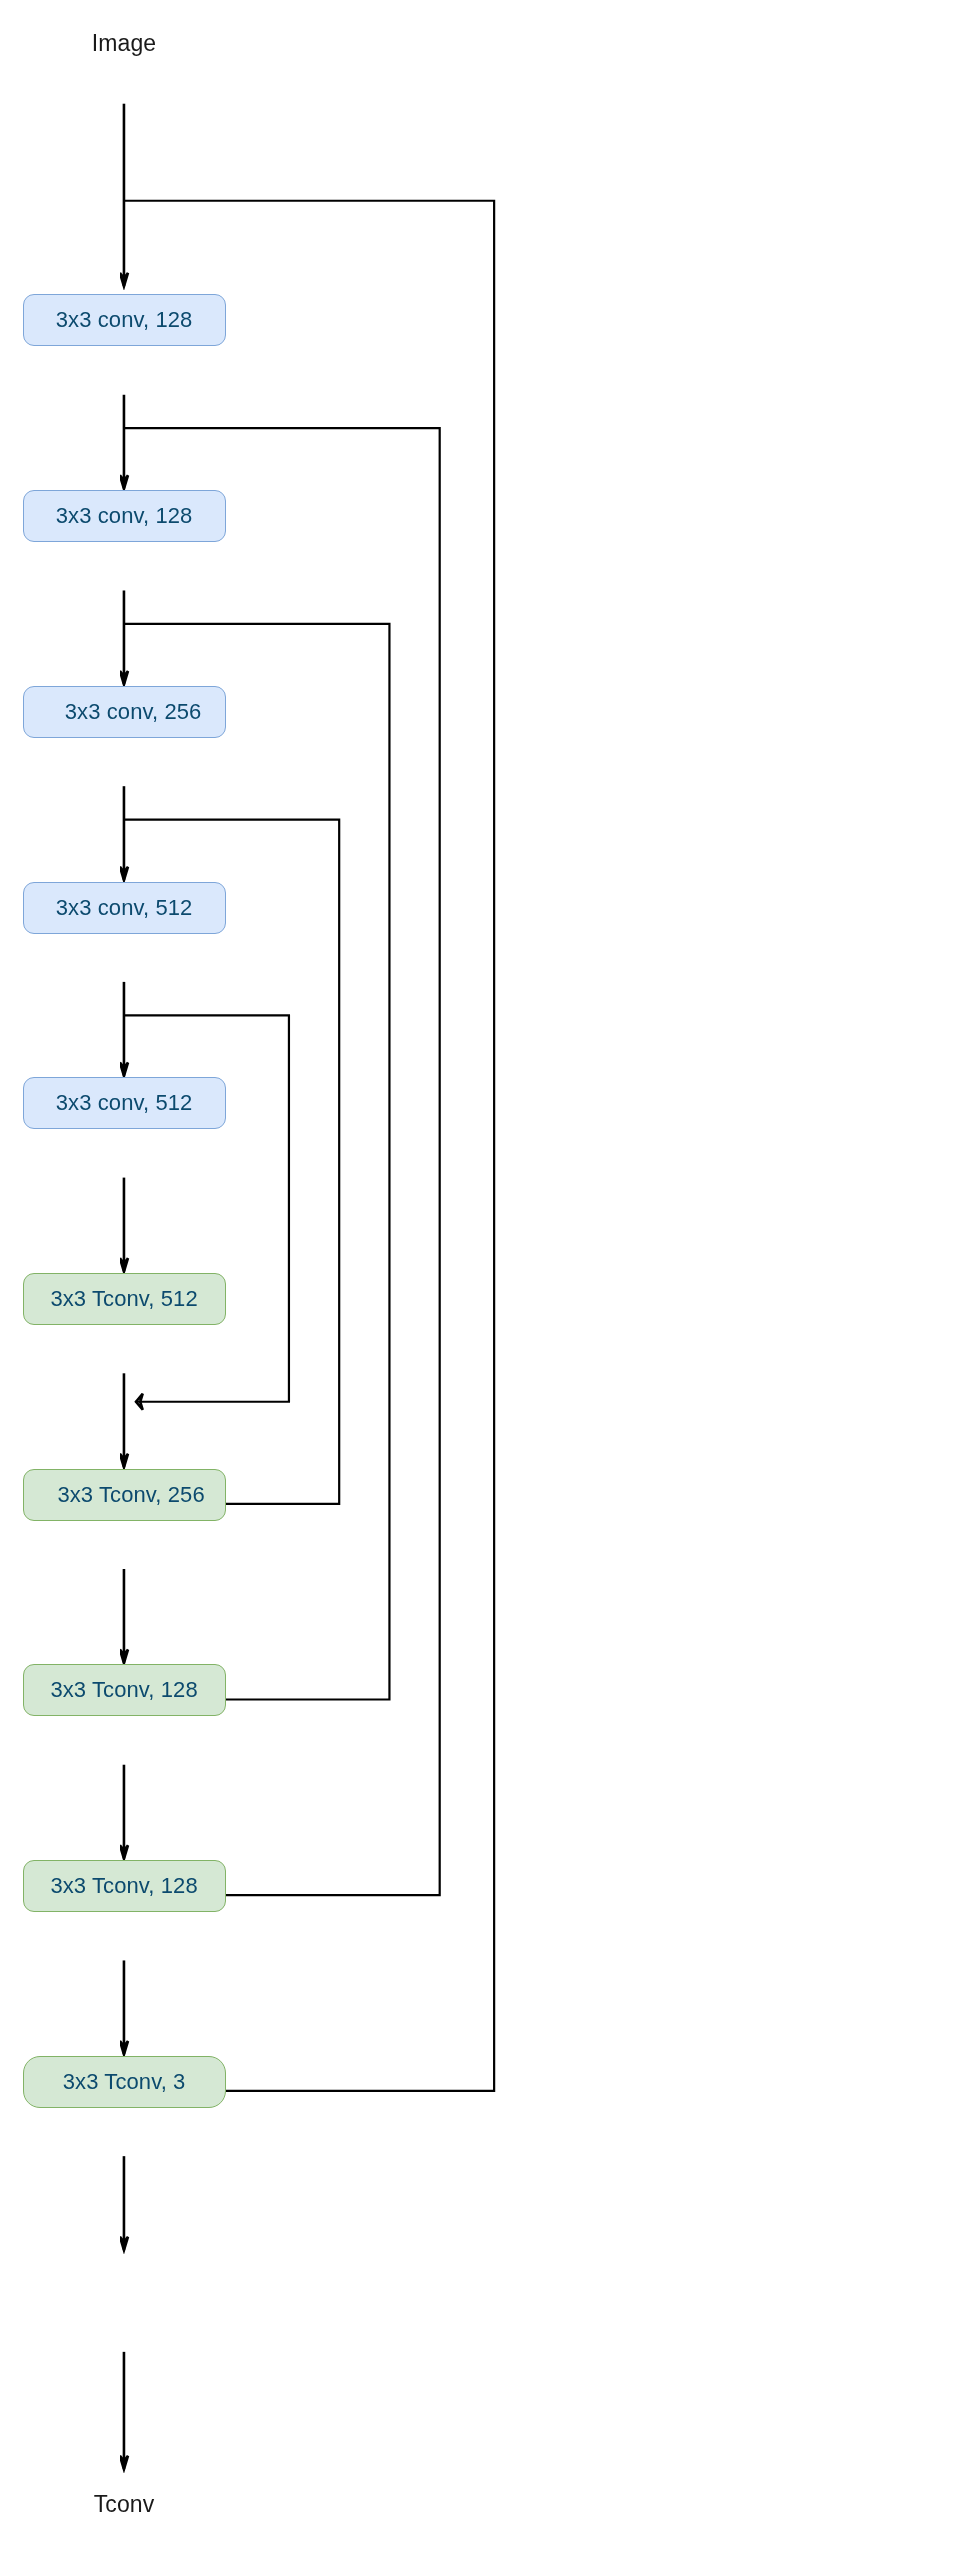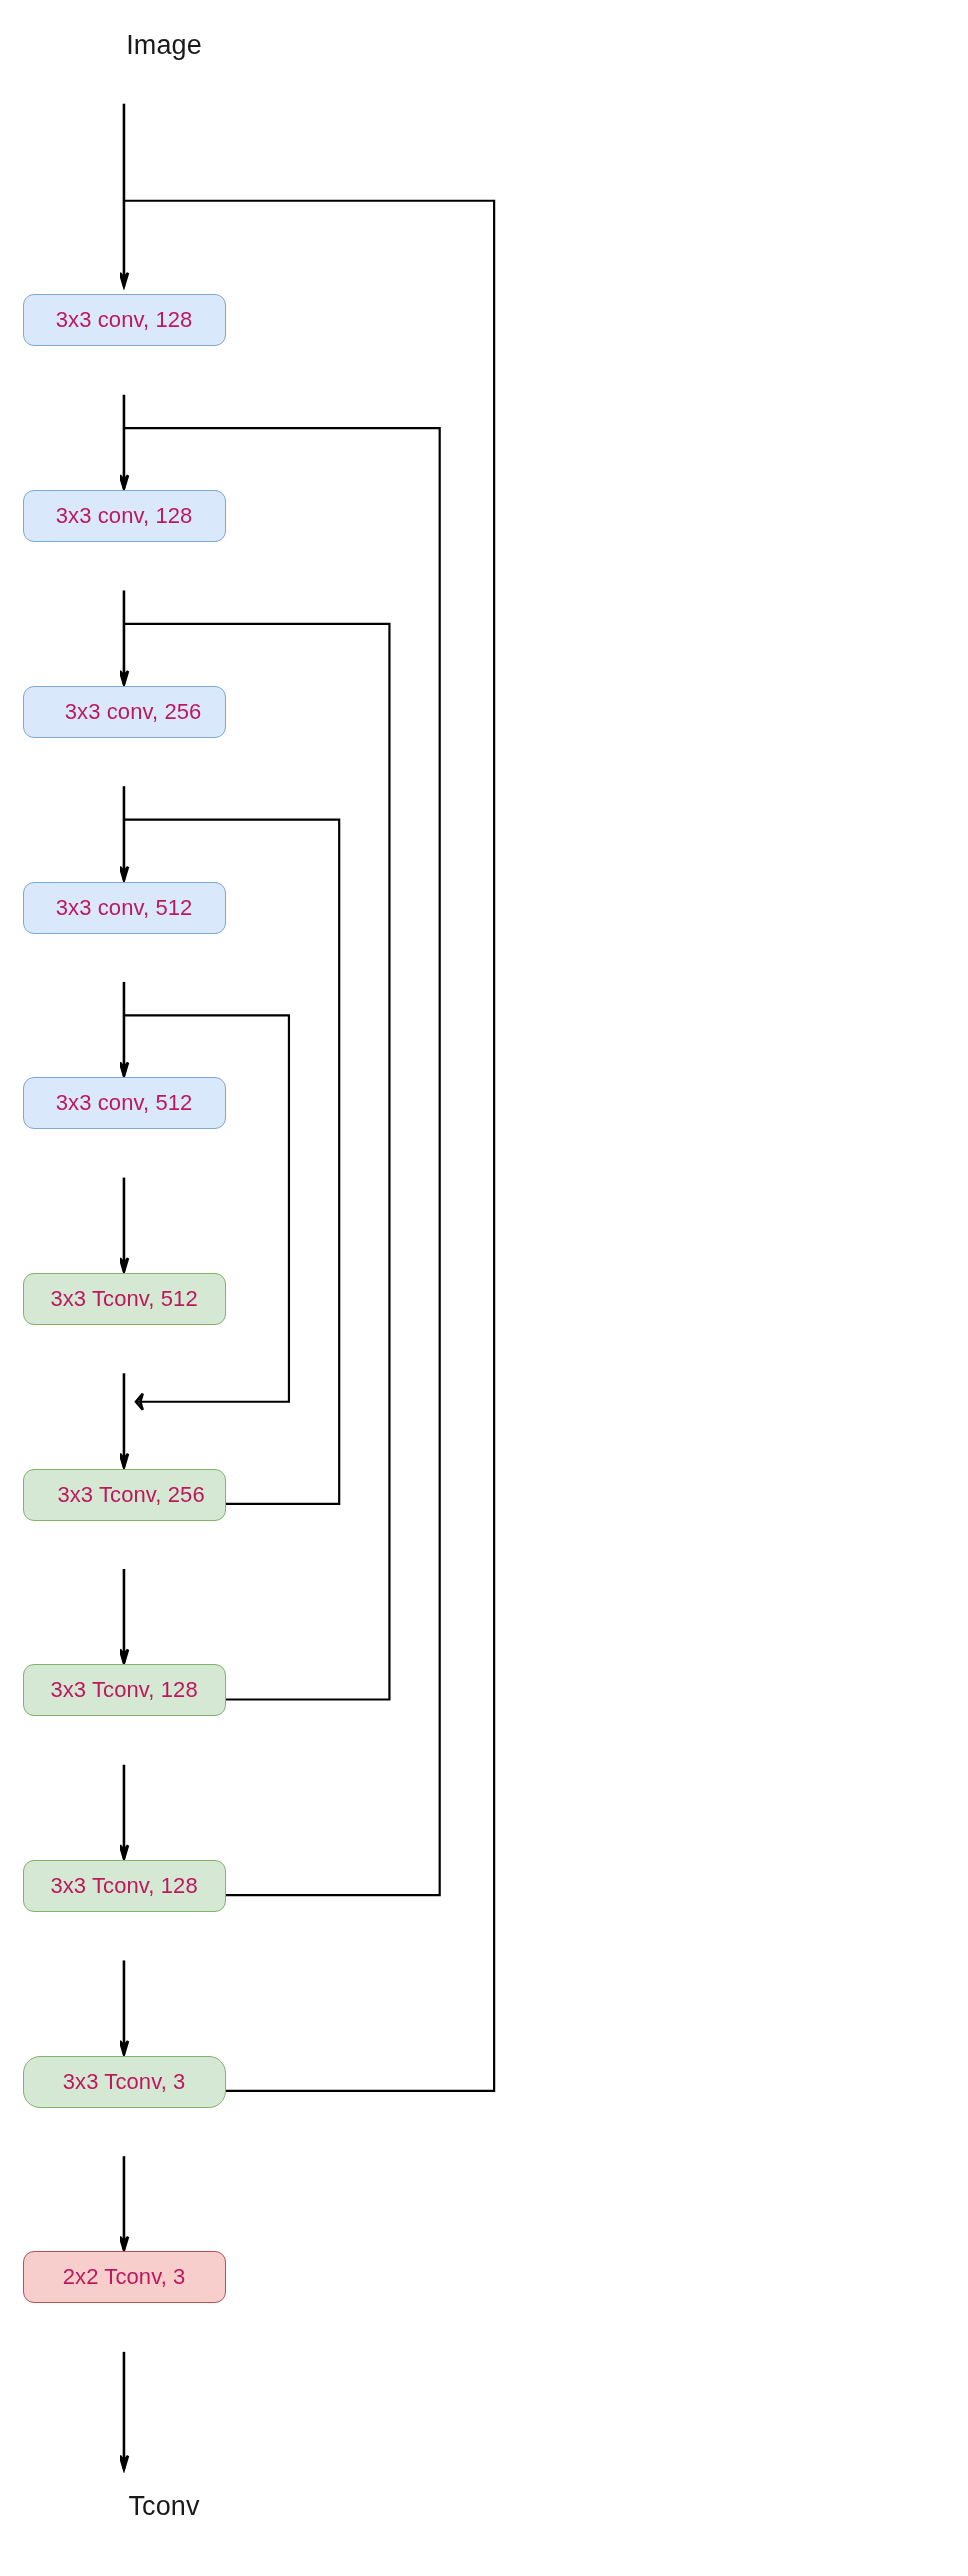--- a/index.html
+++ b/index.html
@@ -1,36 +1,35 @@
 <!DOCTYPE html>
 <html style="font-size:13.4px"><head>
 <meta charset="utf-8">
 <style>
   html,body{margin:0;padding:0;background:#ffffff;}
   body{font-family:"Liberation Sans", sans-serif;}
   #canvas{position:relative;width:969px;height:2576px;background:#fff;overflow:hidden;}
   .endpoint-label{
     position:absolute;
-    font-size:27px;
+    font-size:23px;
     color:#1a1a1a;
     text-align:center;
     white-space:nowrap;
     transform:translateX(-50%);
     letter-spacing:0.1px;
-    margin-left:40px;
   }
   .node{
     position:absolute;
     box-sizing:border-box;
     border-radius:10px;
     display:flex;
     align-items:center;
     justify-content:center;
     font-size:22px;
-    color:#be185d;
+    color:#0c4a6e;
     white-space:nowrap;
     letter-spacing:0.1px;
   }
   .node.conv{background:#dae8fc;border:1.3px solid #7ea6d9;}
   .node.tconv{background:#d5e8d4;border:1.3px solid #82b366;}
   .node.final{background:#f8cecc;border:1.5px solid #b85450;}
   svg.wires{position:absolute;left:0;top:0;width:969px;height:2576px;pointer-events:none;}
   svg.wires path, svg.wires line{stroke:#000;stroke-width:2.6px;fill:none;}
   svg.wires .thin{stroke-width:2.2px;}
 </style>
@@ -101,16 +100,15 @@
   <div class="node tconv" style="left: 22.6px; top: 1273px; width: 203px; height: 52px; border-radius: 11px;">3x3 Tconv, 512</div>
 
   <div class="node tconv" style="left: 22.6px; top: 1469px; width: 203px; height: 52px; border-radius: 11px; padding-left: 14px;">3x3 Tconv, 256</div>
 
   <div class="node tconv" style="left: 22.6px; top: 1664px; width: 203px; height: 52px; border-radius: 11px;">3x3 Tconv, 128</div>
 
   <div class="node tconv" style="left: 22.6px; top: 1860px; width: 203px; height: 52px; border-radius: 11px;">3x3 Tconv, 128</div>
 
   <div class="node tconv" style="left: 22.6px; top: 2056px; width: 203px; height: 52px; border-radius: 17px;">3x3 Tconv, 3</div>
 
-  <div class="node final" style="left: 22.6px; top: 2251px; width: 203px; height: 52px; border-radius: 11px;">2x2 Tconv, 3</div>
 
 </div>
 
 
 </body></html>

